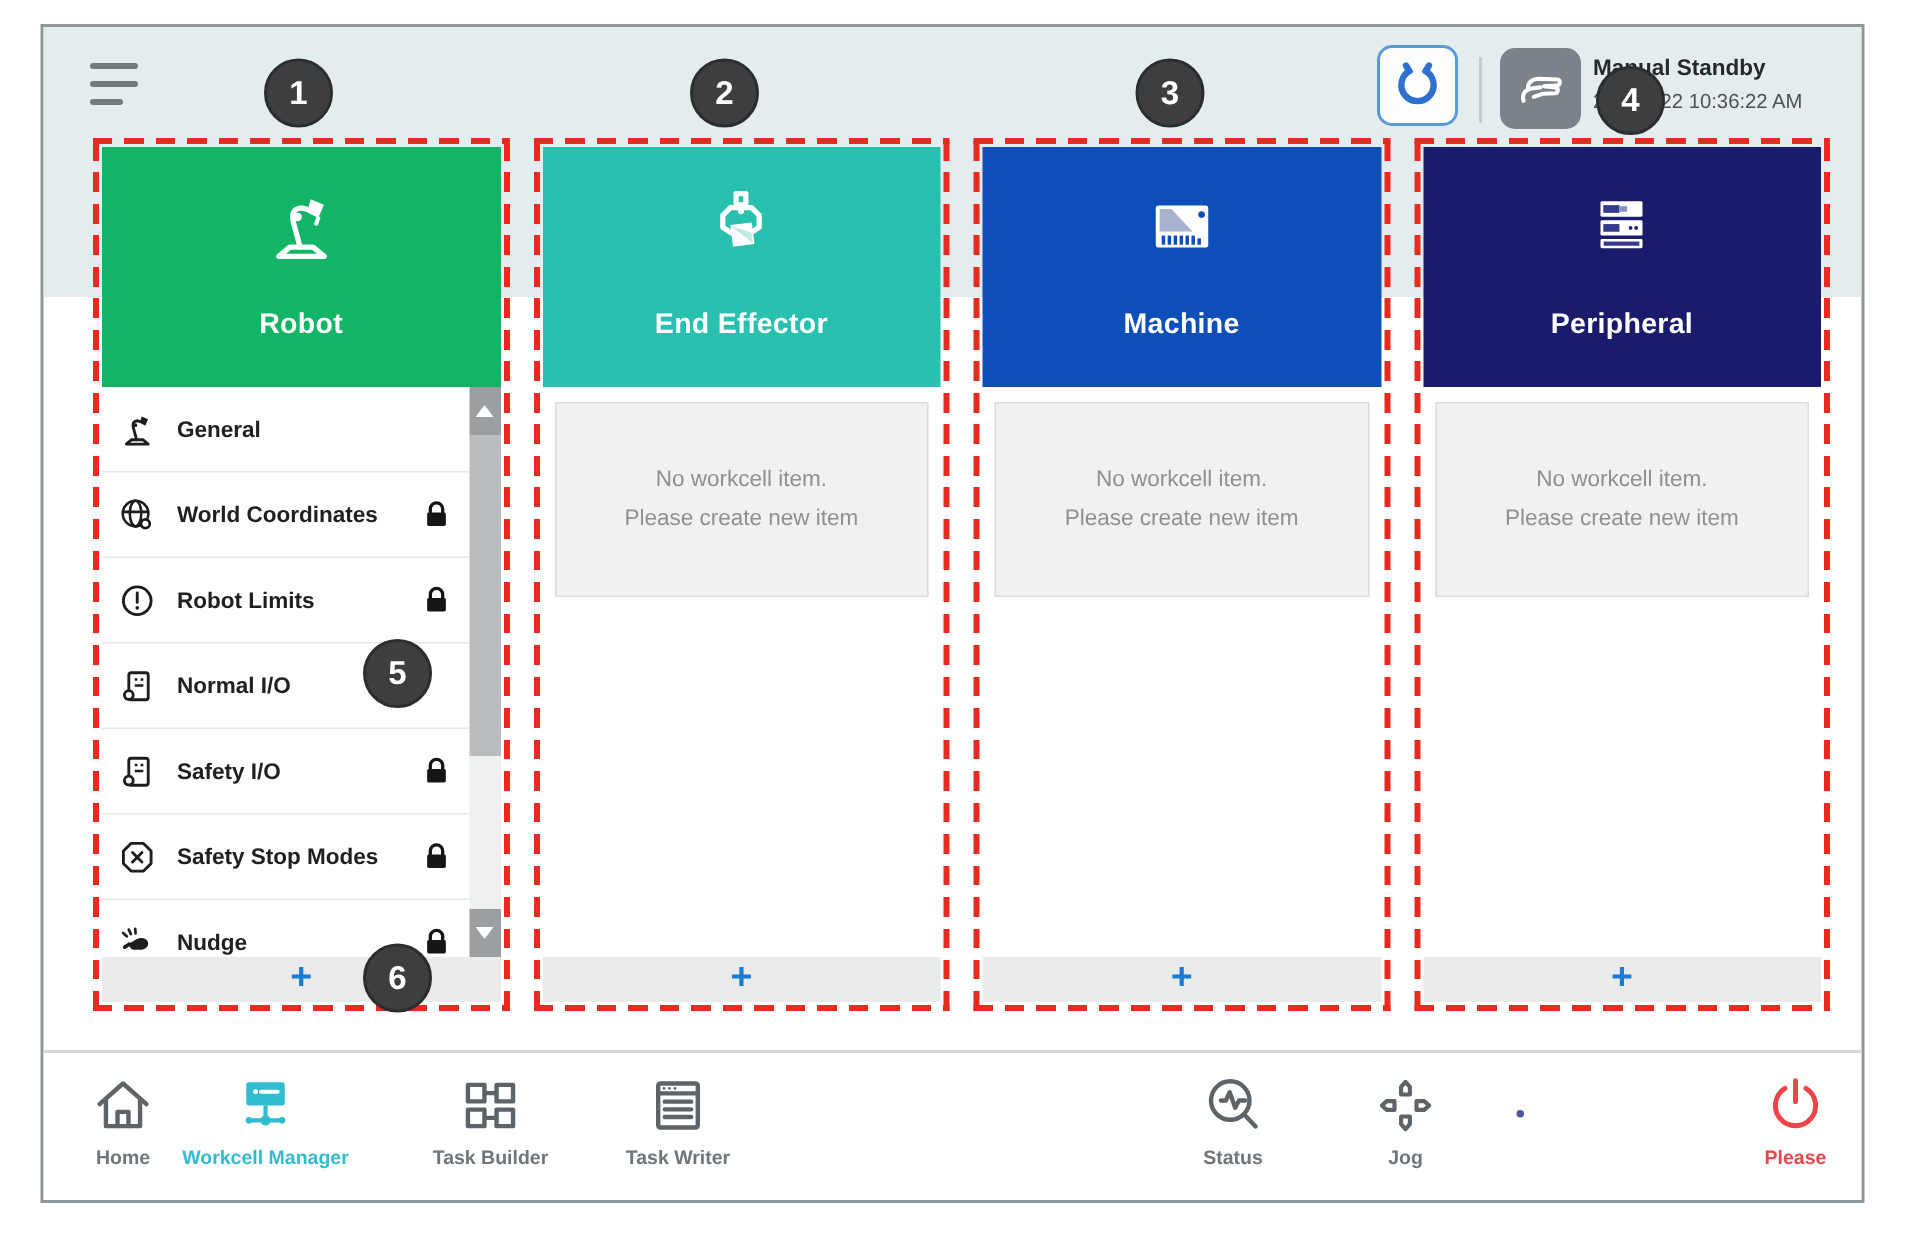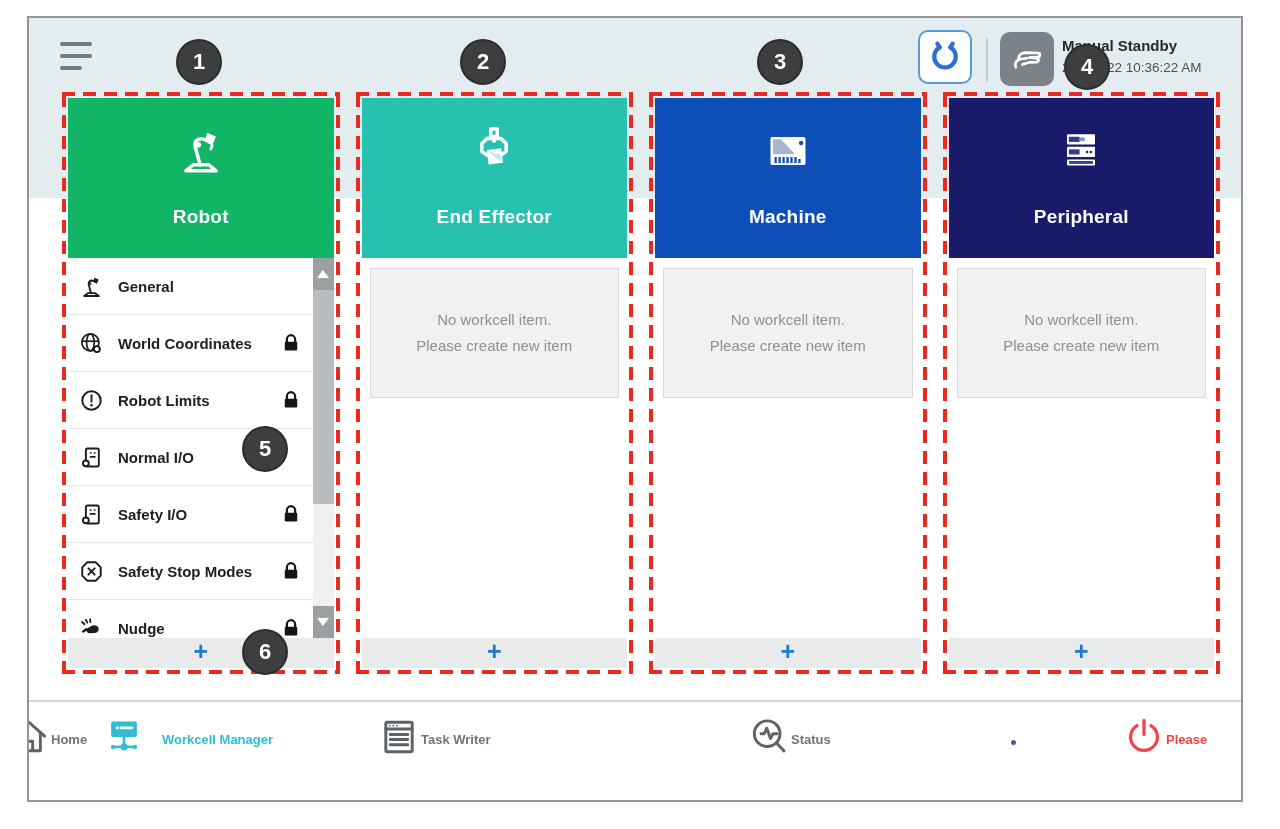--- a/index.html
+++ b/index.html
@@ -76,25 +76,25 @@
   .empty-box { margin:10px 8px; height:130px; background:#f1f1f2; border:1px solid #dbdbdb;
                display:flex; flex-direction:column; align-items:center; justify-content:center; }
   .empty-box span { font-size:15px; color:#8f9091; line-height:26px; }
 
   .col-foot { height:30px; background:#e9eaea; display:flex; align-items:center; justify-content:center; cursor:pointer; }
   .col-foot .plus { color:#1a7ad4; font-size:25px; font-weight:bold; line-height:25px; margin-top:-3px; }
 
   
   .navbar { position:absolute; left:0; bottom:0; width:100%; height:100px; background:#fff;
             border-top:2px solid #d6d6d6; z-index:30; }
-  .nav-item { position:absolute; top:12px; width:150px; display:flex; 
+  .nav-item { position:absolute; top:12px; width:150px; display:flex; flex-direction:column;
               align-items:center; color:#5d6367; cursor:pointer; }
   .nav-item .nav-icon { height:46px; display:flex; align-items:center; }
   .nav-item .nav-label { font-size:13px; font-weight:bold; color:#6e767c; margin-top:4px; white-space:nowrap; }
-  .nav-item.active { color:#31bcd2;gap:16px; }
+  .nav-item.active { color:#31bcd2; }
   .nav-item.active .nav-label { color:#31bcd2; }
   .nav-item.danger { color:#ee4549; }
   .nav-item.danger .nav-label { color:#ee4549; }
   .nav-dot { position:absolute; left:982px; top:38px; width:5px; height:5px; border-radius:50%; background:#4c5a9a; }
 
   svg { display:block; }
 </style>
 </head>
 <body>
 
@@ -371,20 +371,33 @@
           <circle cx="8.4" cy="7" r="0.9" fill="#fff"></circle>
           <path d="M10.4 7 h6" stroke="#fff" stroke-width="1.5" stroke-linecap="round"></path>
           <path d="M12 12 v5.4 M6 17.4 h12" stroke="#31bcd2" stroke-width="1.5"></path>
           <circle cx="12" cy="17.4" r="1.9" fill="#31bcd2"></circle>
           <circle cx="6" cy="17.4" r="1.2" fill="#31bcd2"></circle>
           <circle cx="18" cy="17.4" r="1.2" fill="#31bcd2"></circle>
         </svg>
       </span>
       <span class="nav-label">Workcell Manager</span>
     </div>
+    <div class="nav-item" style="left:223px">
+      <span class="nav-icon">
+        <svg width="44" height="44" viewBox="0 0 24 24" fill="none" stroke="currentColor" stroke-width="1.6" stroke-linejoin="round">
+          <rect x="3.8" y="4.5" width="6" height="6"></rect>
+            <rect x="14.2" y="4.5" width="6" height="6"></rect>
+          <path d="M9.8 7.5 h4.4"></path>
+          <rect x="3.8" y="13.5" width="6" height="6"></rect>
+            <rect x="14.2" y="13.5" width="6" height="6"></rect>
+          <path d="M9.8 16.5 h4.4"></path>
+        </svg>
+      </span>
+      <span class="nav-label">Task Builder</span>
+    </div>
     <div class="nav-item" style="left:348px">
       <span class="nav-icon">
         <svg width="44" height="44" viewBox="0 0 24 24" fill="none" stroke="currentColor" stroke-width="1.6" stroke-linejoin="round" stroke-linecap="round">
           <rect x="4.8" y="4" width="14.4" height="16" rx="0.8"></rect>
           <path d="M4.8 7.6 h14.4"></path>
           <circle cx="6.9" cy="5.8" r="0.5" fill="currentColor" stroke="none"></circle>
           <circle cx="8.9" cy="5.8" r="0.5" fill="currentColor" stroke="none"></circle>
           <circle cx="10.9" cy="5.8" r="0.5" fill="currentColor" stroke="none"></circle>
           <path d="M7.2 10.6 h9.6 M7.2 13.4 h9.6 M7.2 16.2 h9.6"></path>
         </svg>
@@ -394,20 +407,31 @@
     <div class="nav-item" style="left:718px">
       <span class="nav-icon">
         <svg width="44" height="44" viewBox="0 0 24 24" fill="none" stroke="currentColor" stroke-width="1.6" stroke-linecap="round" stroke-linejoin="round">
           <circle cx="11" cy="10.2" r="7"></circle>
           <path d="M7.6 10.2 h1.8 l1.4 -3 2 5.6 1.4 -2.6 h2.2"></path>
           <path d="M16 15.2 l4.2 4.4"></path>
         </svg>
       </span>
       <span class="nav-label">Status</span>
     </div>
+    <div class="nav-item" style="left:833px">
+      <span class="nav-icon">
+        <svg width="44" height="44" viewBox="0 0 24 24" fill="none" stroke="currentColor" stroke-width="1.5" stroke-linejoin="round">
+          <path d="M10.4 8 V5.2 L12 3.4 L13.6 5.2 V8 z"></path>
+          <path d="M10.4 8 V5.2 L12 3.4 L13.6 5.2 V8 z" transform="rotate(90 12 12)"></path>
+          <path d="M10.4 8 V5.2 L12 3.4 L13.6 5.2 V8 z" transform="rotate(180 12 12)"></path>
+          <path d="M10.4 8 V5.2 L12 3.4 L13.6 5.2 V8 z" transform="rotate(270 12 12)"></path>
+        </svg>
+      </span>
+      <span class="nav-label">Jog</span>
+    </div>
     <div class="nav-dot"></div>
     <div class="nav-item danger" style="left:1093px">
       <span class="nav-icon">
         <svg width="44" height="44" viewBox="0 0 24 24" fill="none" stroke="currentColor" stroke-width="1.8" stroke-linecap="round">
           <path d="M8.2 5.8 a7.3 7.3 0 1 0 7.6 0"></path>
           <path d="M12 3 v7.6"></path>
         </svg>
       </span>
       <span class="nav-label">Please</span>
     </div>

